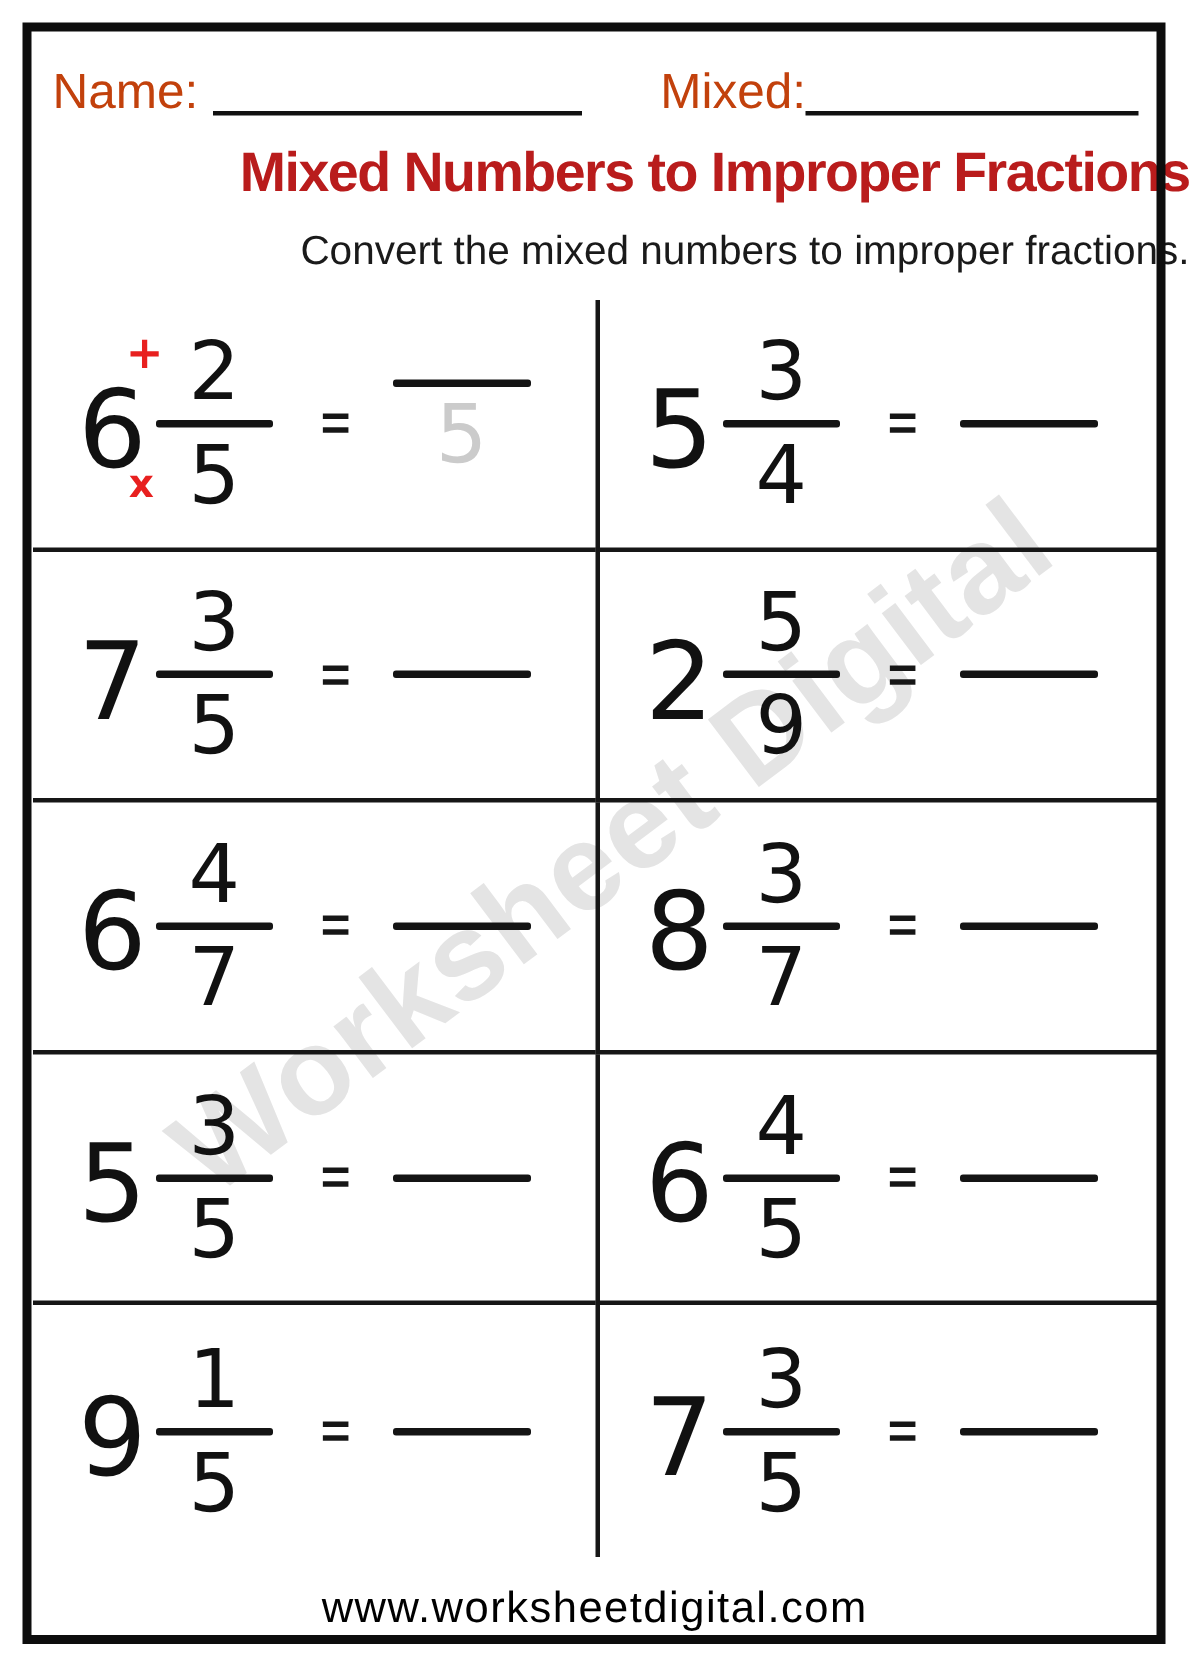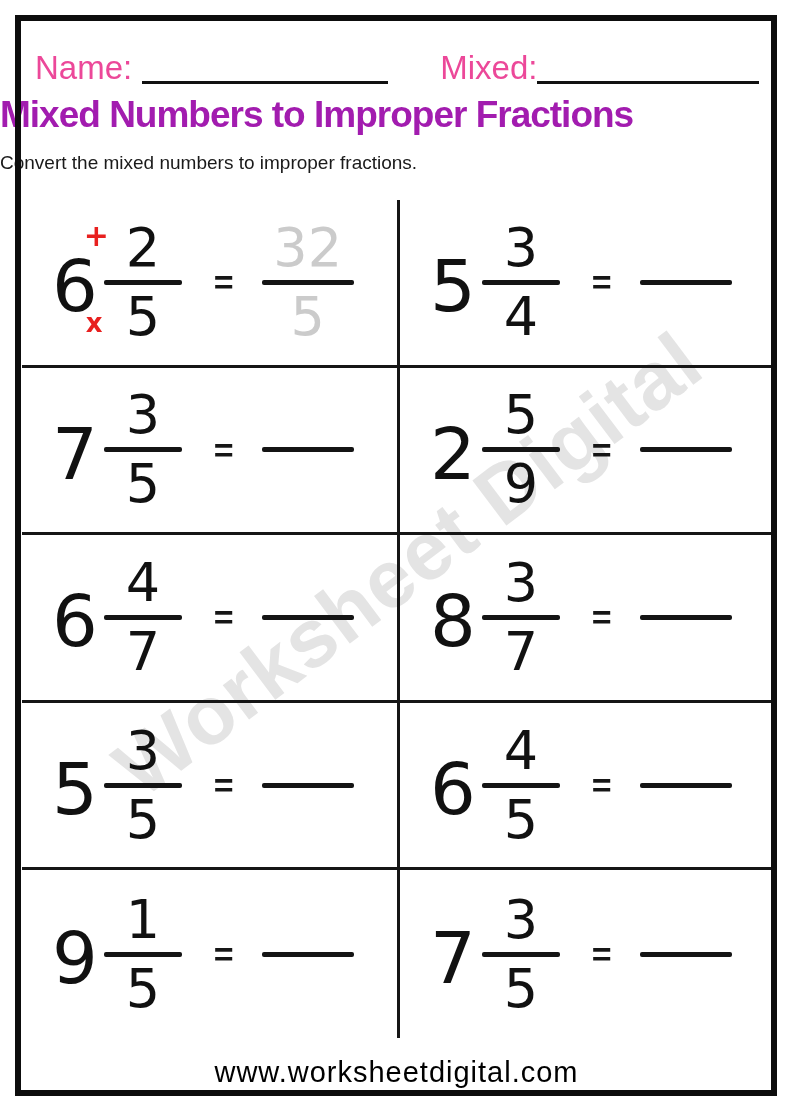--- a/index.html
+++ b/index.html
@@ -7,35 +7,35 @@
     width:793px;height:1120px;position:relative;background:#ffffff;
     font-family:"Liberation Sans", sans-serif;color:#111;overflow:hidden;
   }
   .page-border{
     position:absolute;left:15px;top:15px;right:16px;bottom:24px;
     border:6px solid #0d0d0d;pointer-events:none;z-index:2;
   }
   
   .header-line{
     position:absolute;left:35px;right:30px;top:44px;height:40px;
-    display:flex;align-items:flex-end;font-size:33px;color:#ec4899;z-index:1;
+    display:flex;align-items:flex-start;font-size:33px;color:#c2410c;z-index:1;
   }
   .field-label{white-space:nowrap;line-height:1;}
   .uline{border-bottom:3px solid #111;height:30px;}
   .uline-name{width:246px;margin-left:10px;}
   .uline-date{width:222px;}
   .date-label{margin-left:52px;}
   .title{
-    position:absolute;left:0;right:16px;top:94px;text-align:left;
-    font-size:37px;font-weight:800;letter-spacing:-1px;color:#a21caf;
+    position:absolute;left:0;right:0;top:94px;text-align:right;
+    font-size:37px;font-weight:800;letter-spacing:-1px;color:#b91c1c;
     white-space:nowrap;z-index:1;
   }
   .instructions{
-    position:absolute;left:0;right:0;top:152px;text-align:left;
-    font-size:19px;font-weight:400;color:#1a1a1a;z-index:1;
+    position:absolute;left:0;right:0;top:152px;text-align:right;
+    font-size:27px;font-weight:400;color:#1a1a1a;z-index:1;
   }
   
   .watermark{
     position:absolute;left:55px;top:520px;width:700px;text-align:center;
     transform:rotate(-37deg);font-size:82px;font-weight:700;letter-spacing:1px;
     color:#e4e4e4;z-index:0;white-space:nowrap;user-select:none;
   }
   
   .problems{
     position:absolute;left:22px;top:200px;width:750px;height:838px;
@@ -101,21 +101,20 @@
       <span class="whole">6</span>
       <span class="frac">
         <span class="mark mark-plus">+</span>
         <span class="mark mark-x">x</span>
         <span class="num">2</span>
         <span class="bar"></span>
         <span class="den">5</span>
       </span>
       <span class="equals">=</span>
       <span class="frac">
-        <span class="num gray">32</span>
         <span class="bar answer-bar"></span>
         <span class="den gray">5</span>
       </span>
     </div>
   </div>
   <div class="cell hline vline">
     <div class="prob">
       <span class="whole">5</span>
       <span class="frac">
         <span class="num">3</span>

